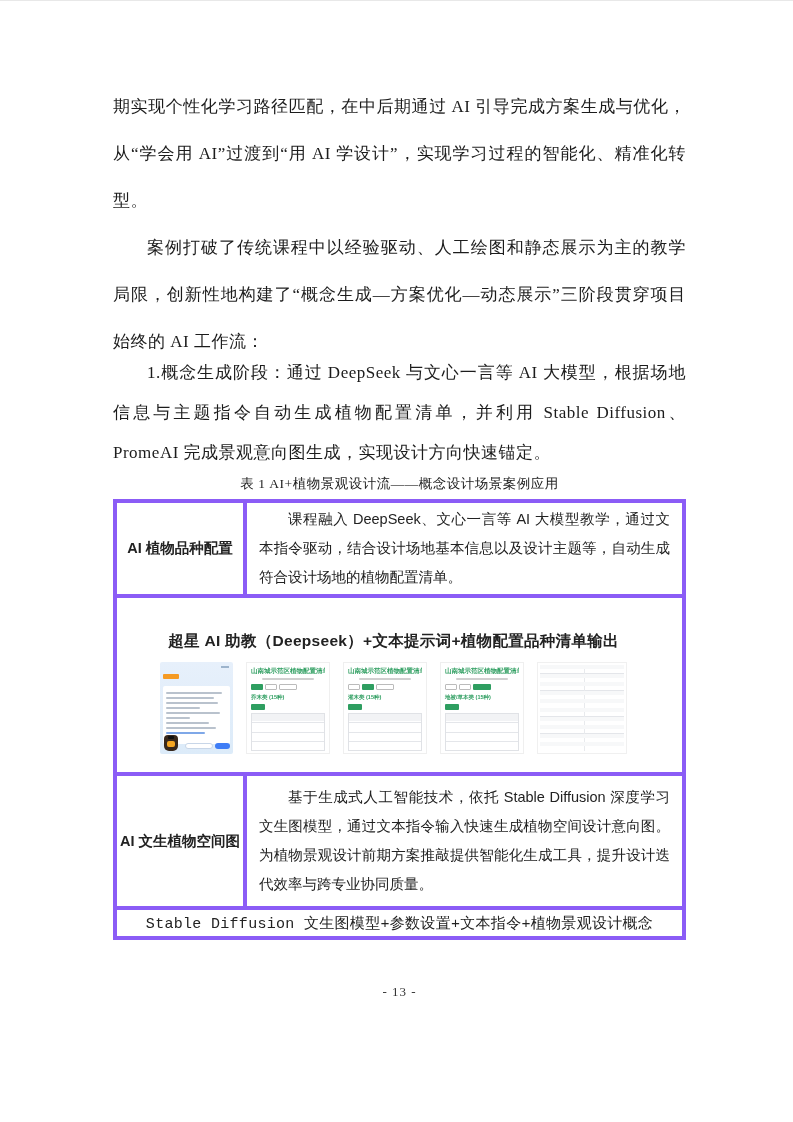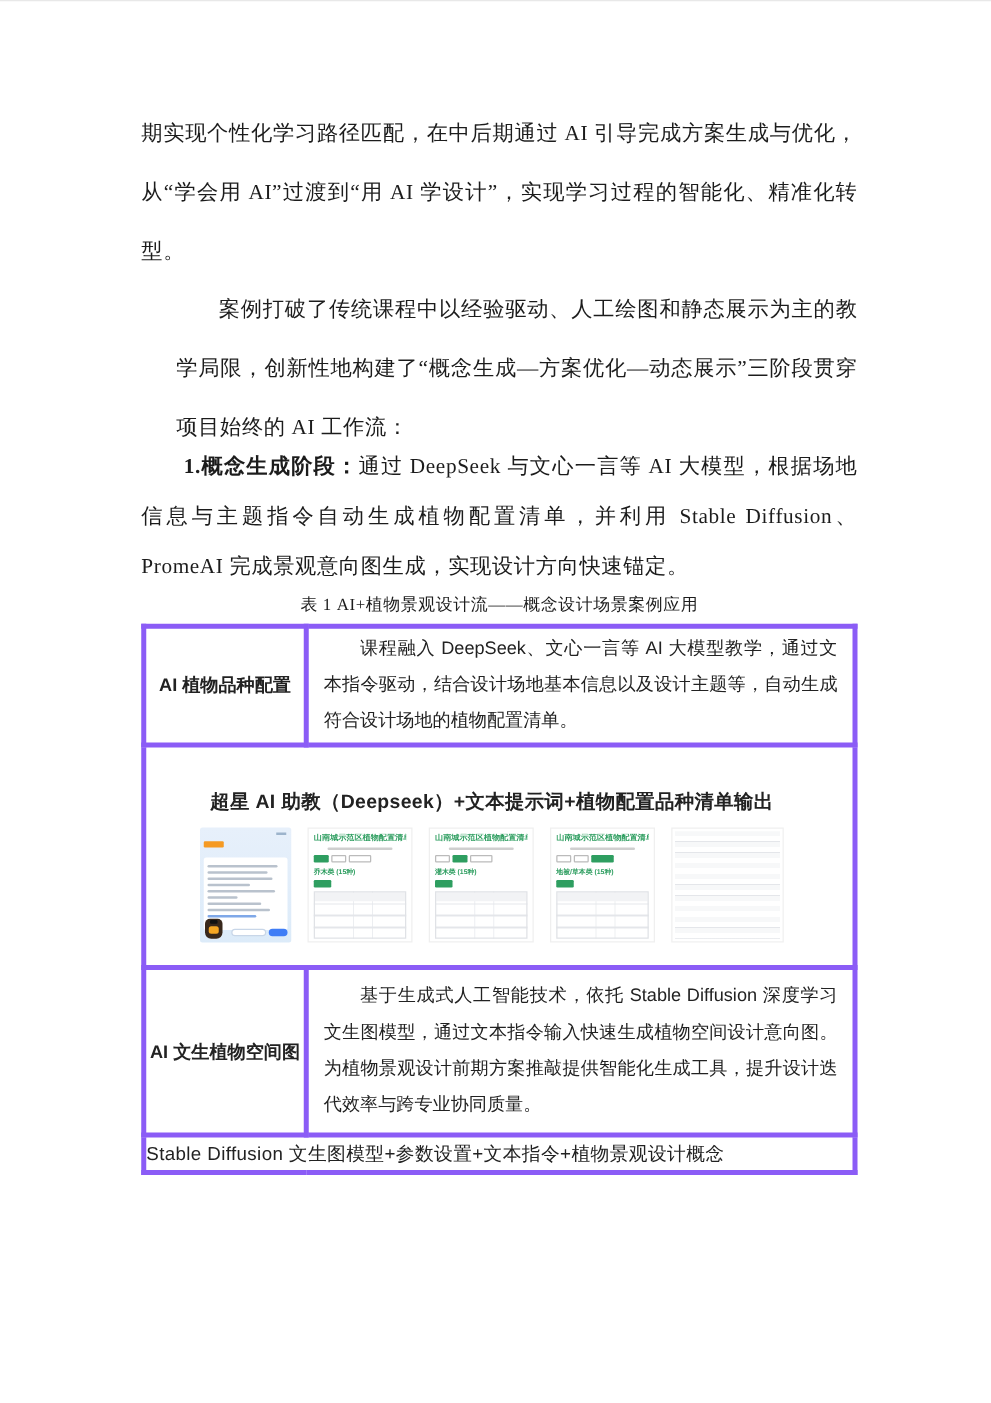--- a/index.html
+++ b/index.html
@@ -6,38 +6,38 @@
   html,body { background:#ffffff; }
   body { width:793px; height:1122px; position:relative; overflow:hidden;
          font-family:"Liberation Serif", serif; color:#1c1c1c; border-top:1px solid #e8e8e8; }
   .page { width:793px; height:1122px; padding:82px 107px 0 113px; }
 
   
   .para { font-size:17px; line-height:47px; text-align:justify; letter-spacing:0.5px; }
   .para.indent { text-indent:2em; }
   .heading { font-size:17.5px; font-weight:bold; line-height:40px; text-indent:2em;
              margin-top:-4px; letter-spacing:0.5px; }
-  .p2 { line-height:47px;margin-left:28px; }
+  .p2 { line-height:47px; }
   .p3 { line-height:40px; margin-top:-12px; }
-  .lead-bold { font-weight:bold; }
+  .lead-bold { font-weight:normal; }
 
   .caption { text-align:center; font-size:13.5px; line-height:22px; letter-spacing:0.5px; }
 
   
   table.main { width:573px; border-collapse:collapse; margin-top:4px;
                font-family:"Liberation Sans", sans-serif; color:#222; }
   table.main td { border:4px solid #8b5cf6; vertical-align:middle; }
   td.labelcell { width:130px; text-align:center; font-weight:bold; font-size:14.5px; }
   td.textcell { padding:2px 12px; }
   .celltext { font-size:14.5px; line-height:29px; text-align:justify; text-indent:2em; }
   tr.r1 { height:92px; } tr.r3 { height:134px; }
   tr.r2 { height:178px; } tr.r4 { height:30px; }
   td.figcell { vertical-align:top; padding:14px 18px 0 6px; }
   .figtitle { text-align:center; font-size:15.5px; font-weight:600; letter-spacing:0.3px; }
-  td.bottomcell { font-size:15px; letter-spacing:0.3px; }
+  td.bottomcell { text-align:center; font-size:15px; letter-spacing:0.3px;font-family:Liberation Mono, monospace; }
 
   
   .thumbs { display:flex; justify-content:center; align-items:flex-start; gap:13px; margin-top:10px; }
   .thumb { height:92px; background:#fff; position:relative; flex:none; }
 
   
   .t-chat { width:73px; background:linear-gradient(180deg,#e7f0fb,#dcebf9); border-radius:2px; padding:3px; }
   .t-chat .badge { width:16px; height:5px; border-radius:1px; background:#f59a23; display:inline-block; }
   .t-chat .winctl { position:absolute; top:4px; right:4px; width:8px; height:2px; background:#9db4cc; }
   .t-chat .panel { margin-top:3px; height:58px; background:#ffffff; border-radius:2px; padding:3px 3px; }
@@ -185,14 +185,15 @@
         <div class="celltext">基于生成式人工智能技术，依托 Stable Diffusion 深度学习文生图模型，通过文本指令输入快速生成植物空间设计意向图。为植物景观设计前期方案推敲提供智能化生成工具，提升设计迭代效率与跨专业协同质量。</div>
       </td>
     </tr>
 
     <tr class="r4">
       <td class="bottomcell" colspan="2">Stable Diffusion 文生图模型+参数设置+文本指令+植物景观设计概念</td>
     </tr>
   </tbody>
     </table>
 
+  <div class="pagenum">- 13 -</div>
 
 </div>
 
 </body></html>

